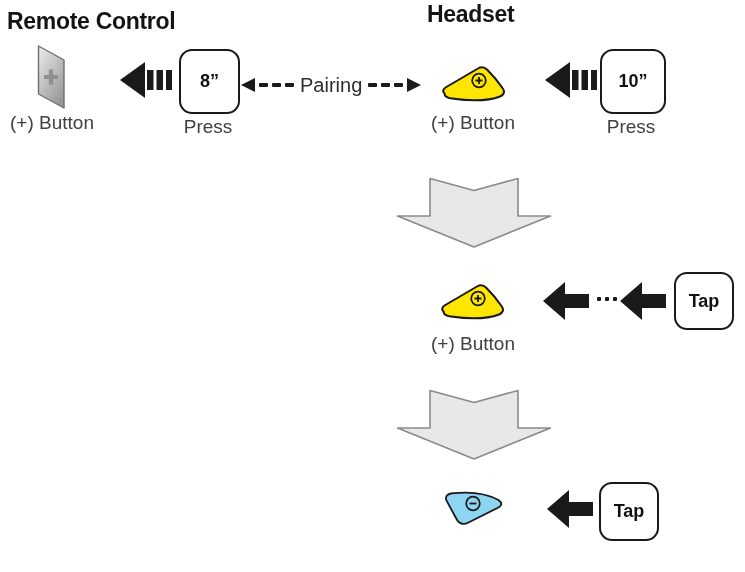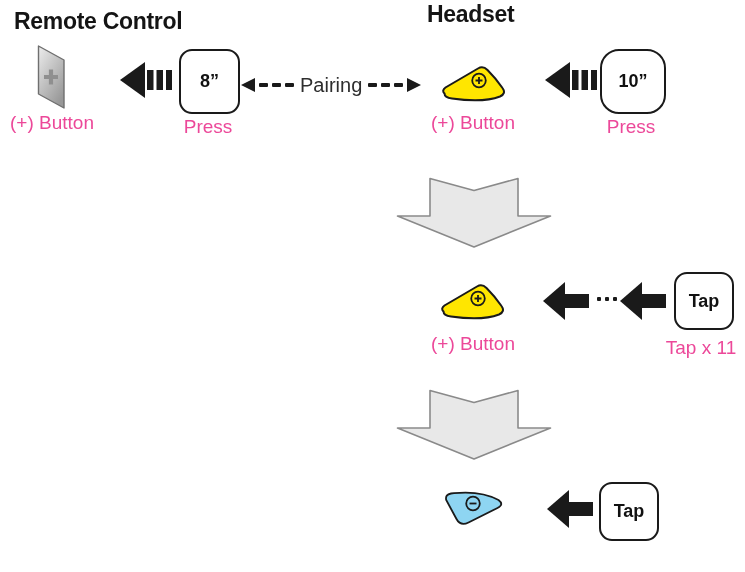--- a/index.html
+++ b/index.html
@@ -2,41 +2,41 @@
 <html style="--plus-button-yellow: #FFE600; --minus-button-blue: #8ED5F2; --flow-arrow-fill: #E8E8E8; --flow-arrow-border: #8A8A8A; --ink: #1A1A1A;"><head>
 <meta charset="utf-8">
 <style>
   html,body{margin:0;padding:0;background:#ffffff;}
   .canvas{
     position:relative;width:745px;height:572px;background:#ffffff;overflow:hidden;
     font-family:"Liberation Sans", sans-serif;color:#2b2b2b;
   }
   .abs{position:absolute;}
   .heading{font-size:23px;font-weight:bold;color:#141414;letter-spacing:-0.3px;white-space:nowrap;}
-  .lbl{font-size:19px;color:#ec4899;text-align:center;white-space:nowrap;line-height:21px;}
+  .lbl{font-size:19px;color:#404040;text-align:center;white-space:nowrap;line-height:21px;}
   .key-box{
     background:#fff;border:2.2px solid #1a1a1a;border-radius:13px;
     display:flex;align-items:center;justify-content:center;
     font-size:18px;font-weight:bold;color:#111;
   }
   .pairing{display:flex;align-items:center;gap:4px;justify-content:space-between;}
   .pairing .plabel{font-size:20px;color:#2e2e2e;padding:0 2px;white-space:nowrap;}
   .tri-l{width:0;height:0;border-top:7px solid transparent;border-bottom:7px solid transparent;border-right:14px solid #1a1a1a;}
   .tri-r{width:0;height:0;border-top:7px solid transparent;border-bottom:7px solid transparent;border-left:14px solid #1a1a1a;}
   .dash{width:9px;height:3.5px;background:#1a1a1a;border-radius:1px;flex:none;}
   .dots{display:flex;gap:4px;align-items:center;}
   .dot{width:4px;height:4px;background:#1a1a1a;border-radius:1px;}
   svg{display:block;}
 </style>
 </head>
 <body>
 
 <div class="canvas">
 
-  <div class="abs heading" style="left:14px;top:8px;">Remote Control</div>
+  <div class="abs heading" style="left:7px;top:8px;">Remote Control</div>
   <div class="abs heading" style="left:427px;top:1px;">Headset</div>
 
   <svg class="abs" style="left:37px;top:44px;" width="30" height="66" viewBox="0 0 30 66">
     <defs>
       <linearGradient id="gradRemote" x1="0%" y1="0%" x2="70%" y2="100%">
         <stop offset="0" stop-color="#ededed"></stop>
           <stop offset="1" stop-color="#989898"></stop>
       </linearGradient>
     </defs>
     <polygon points="1.5,2 27,16 27,64 1.5,50" fill="url(#gradRemote)" stroke="#6f6f6f" stroke-width="1.4" stroke-linejoin="round"></polygon>
@@ -77,21 +77,21 @@
   </svg>
   <div class="abs lbl" style="left:425px;top:112px;width:96px;">(+) Button</div>
 
   <svg class="abs" style="left:545px;top:62px;" width="52" height="36" viewBox="0 0 52 36" fill="var(--ink,#1a1a1a)">
     <polygon points="0,18 25,0 25,36"></polygon>
     <rect x="27" y="8" width="6.5" height="20"></rect>
     <rect x="36.5" y="8" width="6.5" height="20"></rect>
     <rect x="46" y="8" width="6" height="20"></rect>
   </svg>
 
-  <div class="abs key-box" style="left:600px;top:49px;width:62px;height:61px;border-radius:19px;">
+  <div class="abs key-box" style="left:600px;top:49px;width:62px;height:61px;">
     <span>10”</span>
   </div>
   <div class="abs lbl" style="left:596px;top:116px;width:70px;">Press</div>
 
   <svg class="abs" style="left:395px;top:177px;" width="158" height="72" viewBox="0 0 158 72">
     <path d="M35,1.5 L79,13.5 L123,1.5 L123,39 L155.5,39 L79,70 L2.5,39 L35,39 Z" fill="var(--flow-arrow-fill,#E8E8E8)" stroke="var(--flow-arrow-border,#8A8A8A)" stroke-width="1.6" stroke-linejoin="round"></path>
   </svg>
 
   <svg class="abs" style="left:440px;top:282px;" width="66" height="40" viewBox="0 0 66 40">
     <path d="M3.5,29.5 Q0.5,26.5 4.5,23.5 L37,4.5 Q42,1.5 46.5,6 Q55,14.5 61.5,24 Q65.5,29.5 59,32.5 Q42,39 11,34.5 Q3.5,33.5 3.5,29.5 Z" fill="var(--plus-button-yellow,#FFE600)" stroke="#1a1a1a" stroke-width="2"></path>
@@ -114,21 +114,20 @@
   </div>
 
   <svg class="abs" style="left:620px;top:282px;" width="46" height="38" viewBox="0 0 46 38" fill="var(--ink,#1a1a1a)">
     <polygon points="0,19 22,0 22,38"></polygon>
     <rect x="21" y="12" width="25" height="14"></rect>
   </svg>
 
   <div class="abs key-box" style="left:674px;top:272px;width:56px;height:54px;">
     <span>Tap</span>
   </div>
-  <div class="abs lbl" style="left:658px;top:337px;width:86px;">Tap x 11</div>
 
   <svg class="abs" style="left:395px;top:389px;" width="158" height="72" viewBox="0 0 158 72">
     <path d="M35,1.5 L79,13.5 L123,1.5 L123,39 L155.5,39 L79,70 L2.5,39 L35,39 Z" fill="var(--flow-arrow-fill,#E8E8E8)" stroke="var(--flow-arrow-border,#8A8A8A)" stroke-width="1.6" stroke-linejoin="round"></path>
   </svg>
 
   <svg class="abs" style="left:443px;top:489px;" width="64" height="38" viewBox="0 0 64 38">
     <path d="M8,4.5 Q2,5.5 3.2,11 L13.5,30 Q17.5,37.5 25.5,33.5 L54.5,19 Q61.5,15.5 55.5,11 Q38,1.5 11,4.2 Z" fill="var(--minus-button-blue,#8ED5F2)" stroke="#1a1a1a" stroke-width="1.8"></path>
     <g stroke="#1a1a1a" stroke-width="1.8" fill="none">
       <circle cx="30" cy="14.5" r="6.8"></circle>
       <path d="M26.5,14.5 H33.5"></path>

